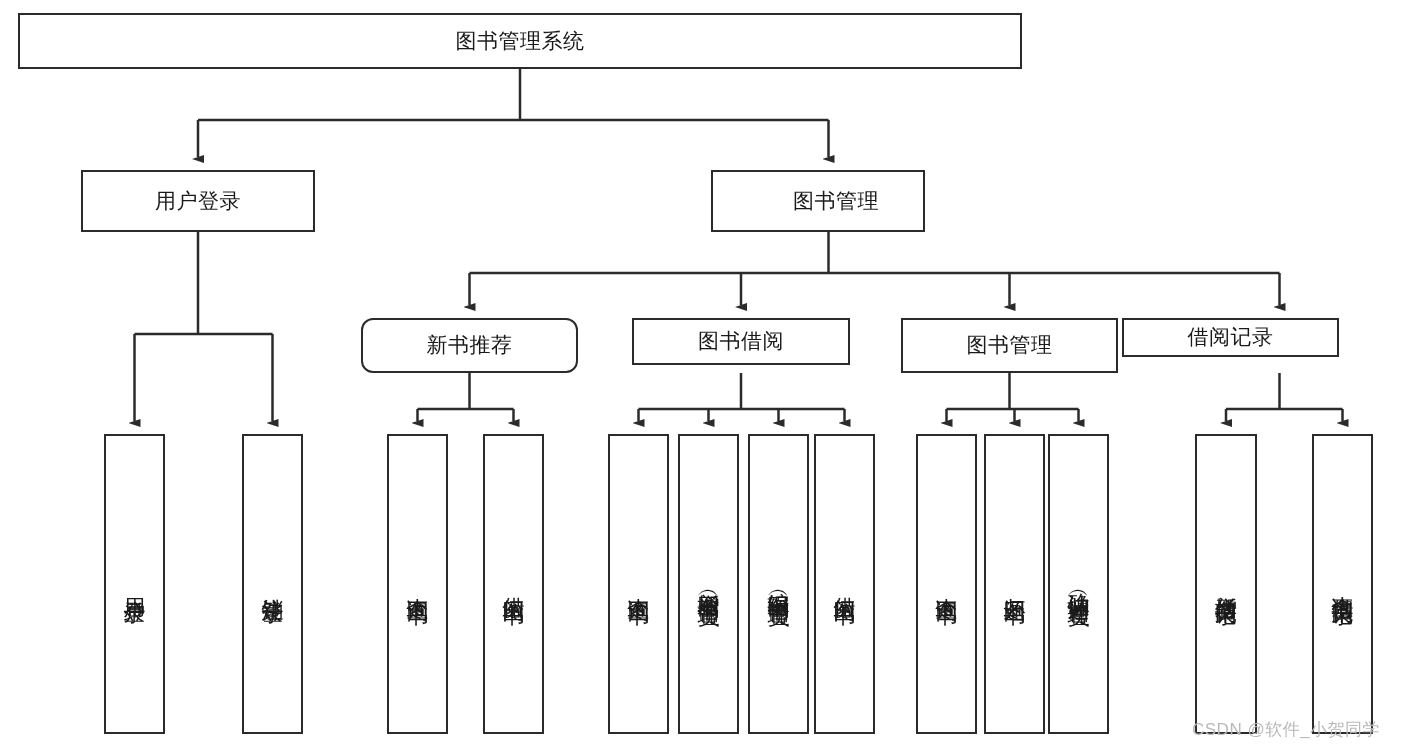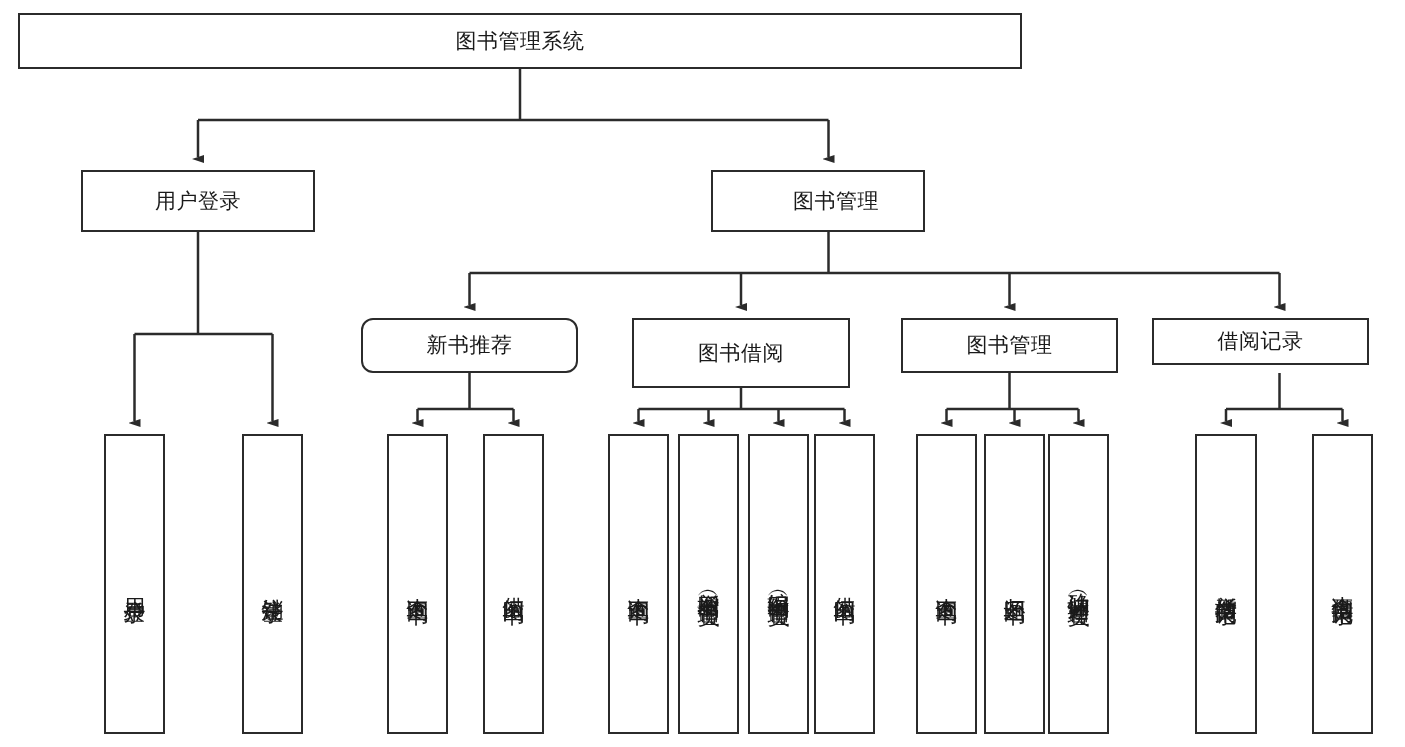--- a/index.html
+++ b/index.html
@@ -118,27 +118,27 @@
       </div>
       <div class="node horizontal" style="left: 81px; top: 170px; width: 234px; height: 62px;">
         <span class="node-label">用户登录</span>
       </div>
       <div class="node horizontal" style="left: 711px; top: 170px; width: 214px; height: 62px; padding-left: 36px;">
         <span class="node-label">图书管理</span>
       </div>
       <div class="node horizontal" style="left: 361px; top: 318px; width: 217px; height: 55px; border-radius: 12px;">
         <span class="node-label">新书推荐</span>
       </div>
-      <div class="node horizontal" style="left: 632px; top: 318px; width: 218px; height: 70px;">
+      <div class="node horizontal" style="left: 632px; top: 318px; width: 218px; height: 47px;">
         <span class="node-label">图书借阅</span>
       </div>
       <div class="node horizontal" style="left: 901px; top: 318px; width: 217px; height: 55px;">
         <span class="node-label">图书管理</span>
       </div>
-      <div class="node horizontal" style="left: 1152px; top: 318px; width: 217px; height: 47px;">
+      <div class="node horizontal" style="left: 1122px; top: 318px; width: 217px; height: 39px;">
         <span class="node-label">借阅记录</span>
       </div>
       <div class="node vertical" style="left: 104px; top: 434px; width: 61px; height: 300px;">
         <span class="node-label">用户登录</span>
       </div>
       <div class="node vertical" style="left: 242px; top: 434px; width: 61px; height: 300px;">
         <span class="node-label">注销登录</span>
       </div>
       <div class="node vertical" style="left: 387px; top: 434px; width: 61px; height: 300px;">
         <span class="node-label">查询图书</span>
@@ -168,14 +168,15 @@
         <span class="node-label">确认归还（管理员）</span>
       </div>
       <div class="node vertical" style="left: 1195px; top: 434px; width: 62px; height: 300px;">
         <span class="node-label">新增借阅记录</span>
       </div>
       <div class="node vertical" style="left: 1312px; top: 434px; width: 61px; height: 300px;">
         <span class="node-label">查询借阅记录</span>
       </div>
     </div>
 
+  <div id="watermark" style="left: 1192px; top: 718px;">CSDN @软件_小贺同学</div>
 
 </div>
 
 </body></html>

